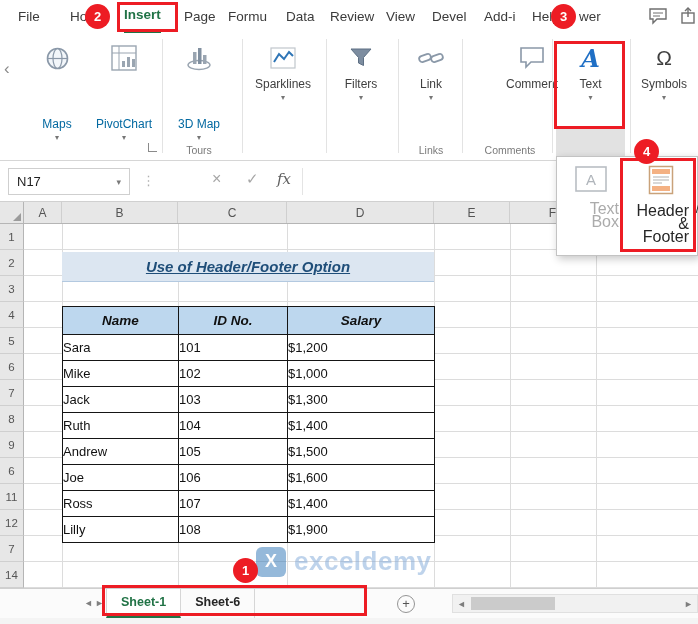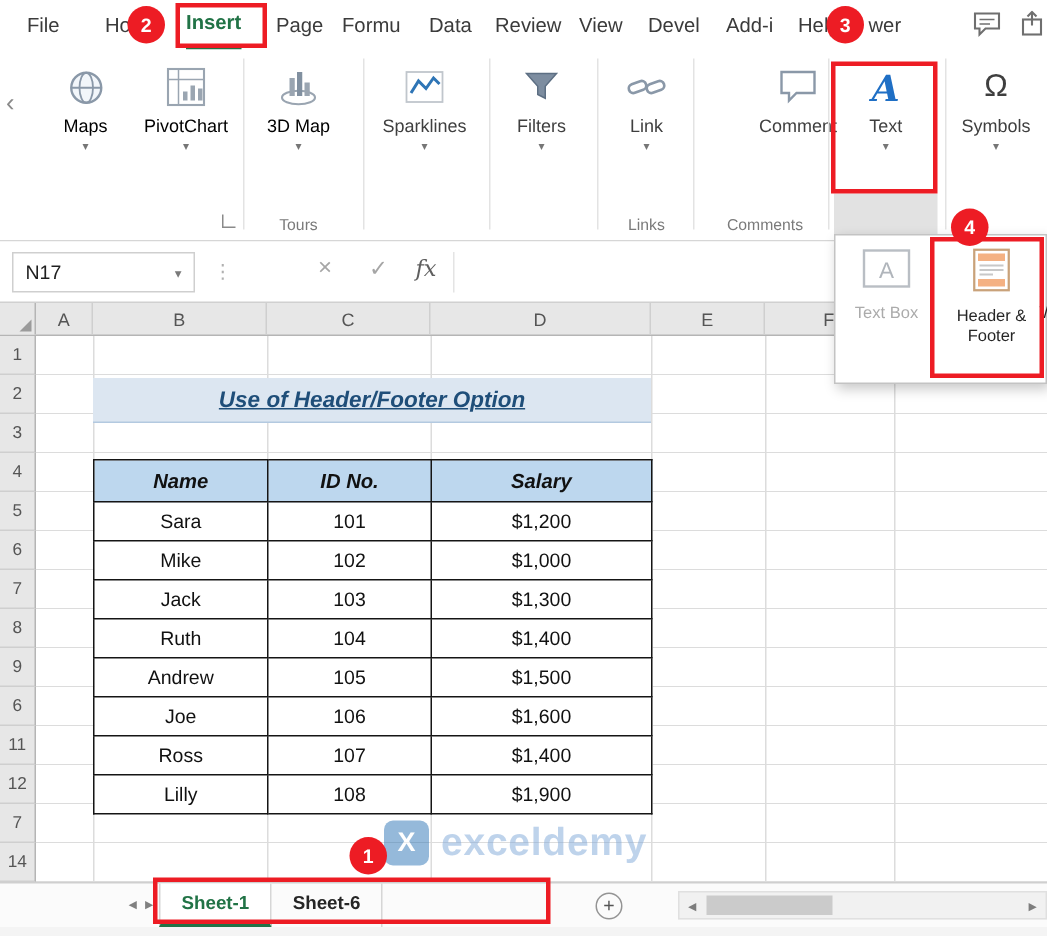--- a/index.html
+++ b/index.html
@@ -12,21 +12,21 @@
   .menu-tab { position:absolute; top:0; height:33px; line-height:33px; font-size:13.5px; color:#3b3b3b; cursor:default; }
   .menu-tab.active { color:#217346; font-weight:700; border-bottom:3px solid #217346; line-height:30px; }
   .topicon { position:absolute; top:7px; }
 
   
   .ribbon { position:absolute; top:33px; left:0; width:698px; height:128px; background:#fff; border-bottom:1px solid #d6d6d6; }
   .collapse { position:absolute; left:4px; top:26px; font-size:17px; color:#8a8a8a; }
   .rbtn { position:absolute; top:8px; display:flex; flex-direction:column; align-items:center; gap:3px; }
   .rbtn .icon { height:34px; display:flex; align-items:center; justify-content:center; }
   .rbtn .lbl { font-size:12px; color:#3f3f3f; line-height:13px; text-align:center; }
-  .rbtn.disabled .lbl { color:#000000; }
+  .rbtn.disabled .lbl { color:#0369a1;margin-top:40px; }
   .chev { font-size:8px; color:#767676; line-height:8px; }
   .rsep { position:absolute; top:6px; height:114px; width:1px; background:#e3e3e3; }
   .rgroup-label { position:absolute; top:111px; font-size:10.5px; color:#7a7a7a; text-align:center; }
   .launcher { position:absolute; left:148px; top:110px; width:9px; height:9px; border-left:1px solid #8a8a8a; border-bottom:1px solid #8a8a8a; }
   .texticon { font-family:"DejaVu Serif", serif; font-style:italic; font-weight:700; font-size:24px; color:#1F6FC5; }
   .omega { font-size:21px; color:#3f3f3f; }
 
   
   .fbar { position:absolute; top:161px; left:0; width:698px; height:41px; background:#fff; border-bottom:1px solid #d0d0d0; }
   .namebox { position:absolute; left:8px; top:7px; width:122px; height:27px; border:1px solid #cfcfcf; display:flex; align-items:center; justify-content:space-between; padding:0 8px; font-size:13px; color:#1f1f1f; background:#fff; }
@@ -48,28 +48,28 @@
   .cells { position:absolute; left:24px; top:22px; right:0; height:364px;
            background-image:repeating-linear-gradient(to bottom, transparent 0 25px, #dcdcdc 25px 26px); }
   .vline { position:absolute; top:22px; height:364px; width:1px; background:#dcdcdc; }
 
   
   .sheet-title { position:absolute; left:62px; top:252px; width:372px; height:30px; background:#DCE6F1; border-bottom:1px solid #b3c9e0;
                  display:flex; align-items:center; justify-content:center; font-size:15px; font-weight:700; font-style:italic;
                  text-decoration:underline; color:#1F4E79; z-index:3; }
   .data-table { position:absolute; left:62px; top:306px; border-collapse:collapse; table-layout:fixed; z-index:3; }
   .data-table th { background:#BDD7EE; font-weight:700; font-style:italic; font-size:13.5px; color:#111; height:28px; border:1.5px solid #151515; text-align:center; }
-  .data-table td { background:#fff; font-size:13px; color:#111; height:26px; border:1.5px solid #151515; text-align:center; }
+  .data-table td { background:#fff; font-size:13px; color:#111; height:26px; border:1.5px solid #151515; text-align:left; }
 
   
   .stub { position:absolute; left:556px; top:129px; width:69px; height:28px; background:#e2e2e2; z-index:9; }
   .tdrop { position:absolute; left:556px; top:156px; width:142px; height:100px; background:#fff; border:1px solid #c3c3c3;
            box-shadow:2px 3px 8px rgba(0,0,0,.22); z-index:10; display:flex; gap:6px; padding:8px 2px 0 6px; }
   .ditem { width:56px; display:flex; flex-direction:column; align-items:center; gap:5px; }
-  .dlbl { font-size:11px; text-align:center; line-height:13px; color:#262626; }
+  .dlbl { font-size:16px; text-align:right; line-height:13px; color:#262626; }
   .ditem.disabled .dlbl { color:#ababab; }
   .dpartial { position:absolute; left:136px; top:46px; font-size:11.5px; color:#262626; }
 
   
   .tabbar { position:absolute; top:588px; left:0; width:698px; height:30px; background:#fbfbfb; border-top:1px solid #cfcfcf; }
   .tnav { position:absolute; top:9px; font-size:9px; color:#808080; }
   .sheettabs { position:absolute; left:106px; top:0; height:29px; display:flex;text-align:center; }
   .stab { padding:0 14px; line-height:27px; font-size:12.5px; font-weight:700; color:#262626; border-right:1px solid #d6d6d6; }
   .stab.first { border-left:1px solid #d6d6d6; }
   .stab.active { color:#217346; border-bottom:2.5px solid #217346; background:#fff; }

